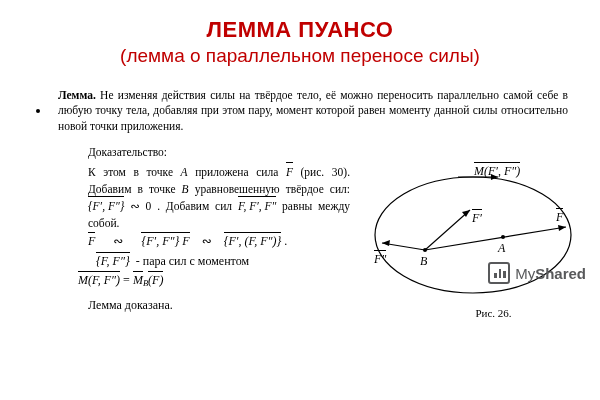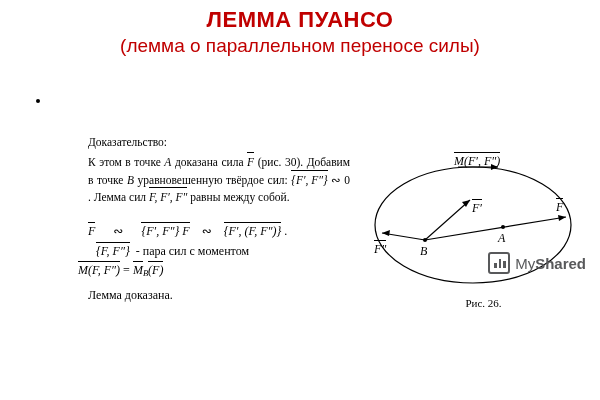--- a/index.html
+++ b/index.html
@@ -12,20 +12,21 @@
     background: #ffffff;
     font-family: "Liberation Serif", serif;
     color: #000000;
     overflow: hidden;
     position: relative;
   }
   .slide {
     position: relative;
     width: 600px;
     height: 284px;
+    margin-top: 10px;
   }
   .title-block {
     text-align: center;
     padding-top: 8px;
   }
   .title-main {
     color: #c00000;
     font-family: "Liberation Sans", sans-serif;
     font-weight: bold;
     font-size: 22px;
@@ -100,21 +101,21 @@
   
   .figure {
     position: absolute;
     left: 370px;
     top: 145px;
     width: 215px;
     height: 175px;
   }
   .fig-caption {
     position: absolute;
-    left: 6px;
+    left: 16px;
     top: 152px;
     width: 215px;
     text-align: center;
     font-size: 11px;
   }
 
   
   .logo {
     position: absolute;
     right: 14px;
@@ -153,35 +154,38 @@
 
 <div class="slide">
 
   <div class="title-block">
     <div class="title-main">ЛЕММА ПУАНСО</div>
     <div class="title-sub">(лемма о параллельном переносе силы)</div>
   </div>
 
   <div class="bullet-dot"></div>
 
+  <div class="lemma-text">
+    <b>Лемма.</b><span> Не изменяя действия силы на твёрдое тело, её можно переносить параллельно самой себе в любую точку тела, добавляя при этом пару, момент которой равен моменту данной силы относительно новой точки приложения.</span>
+  </div>
 
   <div class="proof-label">Доказательство:</div>
 
   <div class="proof-body">
     <span>К этом в точке</span>
     <span class="it">A</span>
-    <span>доказана сила</span>
+    <span>приложена сила</span>
     <span class="vecbar it">F</span>
     <span>(рис. 30).</span>
     <span>Добавим в точке</span>
     <span class="it">B</span>
     <span>уравновешенную твёрдое сил:</span>
     <span class="vecbar it">{F′, F″}</span>
     <span>∾ 0</span>
-    <span>. Лемма сил</span>
+    <span>. Добавим сил</span>
     <span class="vecbar it">F, F′, F″</span>
     <span>равны между собой.</span>
   </div>
 
   <div class="formula-line f1">
     <span class="vecbar it">F</span>
     &nbsp;&nbsp;&nbsp;&nbsp;
     <span>∾</span>
     &nbsp;&nbsp;&nbsp;&nbsp;
     <span class="vecbar it">{F′, F″} F</span>
@@ -218,21 +222,21 @@
       <line x1="55" y1="95" x2="12" y2="88" stroke="#000" stroke-width="1.2"></line>
       <polygon points="12,88 20,85 19,91" fill="#000"></polygon>
 
       <line x1="55" y1="95" x2="196" y2="72" stroke="#000" stroke-width="1.2"></line>
       <polygon points="196,72 188,70 189,76" fill="#000"></polygon>
 
       <circle cx="55" cy="95" r="2" fill="#000"></circle>
       <circle cx="133" cy="82" r="2" fill="#000"></circle>
     </svg>
 
-    <div style="position:absolute; left:84px; top:8px; font-size:12px;">
+    <div style="position:absolute; left:104px; top:8px; font-size:12px;">
       <span class="vecbar it">M(F′, F″)</span>
     </div>
     <div style="position:absolute; left:102px; top:55px; font-size:12px;">
       <span class="vecbar it">F′</span>
     </div>
     <div style="position:absolute; left:4px; top:96px; font-size:12px;">
       <span class="vecbar it">F″</span>
     </div>
     <div style="position:absolute; left:186px; top:54px; font-size:12px;">
       <span class="vecbar it">F</span>

